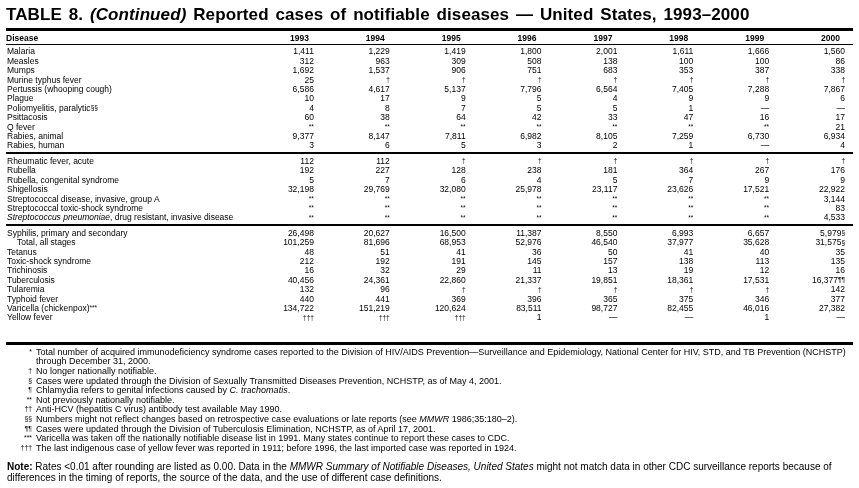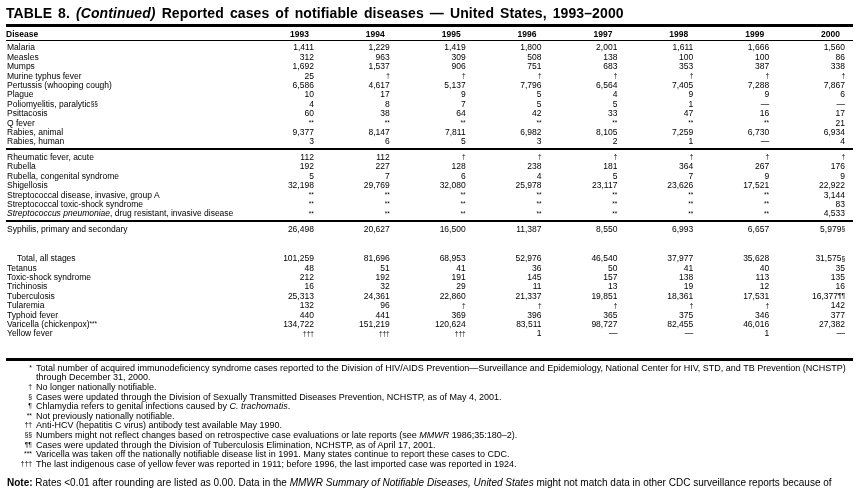--- a/index.html
+++ b/index.html
@@ -6,21 +6,21 @@
   html, body { margin: 0; padding: 0; }
   body {
     width: 859px; height: 488px;
     background: #ffffff; color: #000;
     font-family: "Liberation Sans", sans-serif;
     overflow: hidden;
   }
   .page { padding: 3px 6px 0 6px; }
 
   .title {
-    font-size: 14px; font-weight: bold;
+    font-size: 17px; font-weight: bold;
     letter-spacing: 0.1px; word-spacing: 2px;
     padding: 2px 0 3px 0;
     border-bottom: 3px solid #000;
     white-space: nowrap;
   }
   .title .cont { font-style: italic; }
 
   table.diseases {
     width: 100%;
     border-collapse: collapse;
@@ -40,21 +40,21 @@
     font-weight: bold;
     text-align: left;
     border-bottom: 1.5px solid #000;
     padding-top: 3px;
     padding-bottom: 1px;
   }
   thead th.year { text-align: right; padding-right: 13px; }
   tbody tr:first-child td { padding-top: 2px; }
   td.num { text-align: right; padding-right: 8px; }
   td.label-cell { padding-left: 1px; }
-  td.label-cell .indent { padding-left: 10px; display: inline-block; margin-top: 20px; }
+  td.label-cell .indent { padding-left: 10px; display: inline-block; }
 
   tr.rule-after td { border-bottom: 2.5px solid #000; padding-bottom: 1px; margin-left: 42px; }
   tr.rule-final td { border-bottom: 3.5px solid #000; padding-bottom: 19px; }
   tr.pad-top td { padding-top: 3px; }
 
   .mark {
     font-size: 6.5px;
     vertical-align: top;
     position: relative; top: -0.5px;
     letter-spacing: 0;
@@ -350,21 +350,21 @@
           <td class="num">32</td>
           <td class="num">29</td>
           <td class="num">11</td>
           <td class="num">13</td>
           <td class="num">19</td>
           <td class="num">12</td>
           <td class="num">16</td>
         </tr>
         <tr>
           <td class="label-cell"><span><span>Tuberculosis</span></span></td>
-          <td class="num">25,313</td>
+          <td class="num">40,456</td>
           <td class="num">24,361</td>
           <td class="num">22,860</td>
           <td class="num">21,337</td>
           <td class="num">19,851</td>
           <td class="num">18,361</td>
           <td class="num">17,531</td>
           <td class="num">16,377<span class="mark">¶¶</span></td>
         </tr>
         <tr>
           <td class="label-cell"><span><span>Tularemia</span></span></td>

